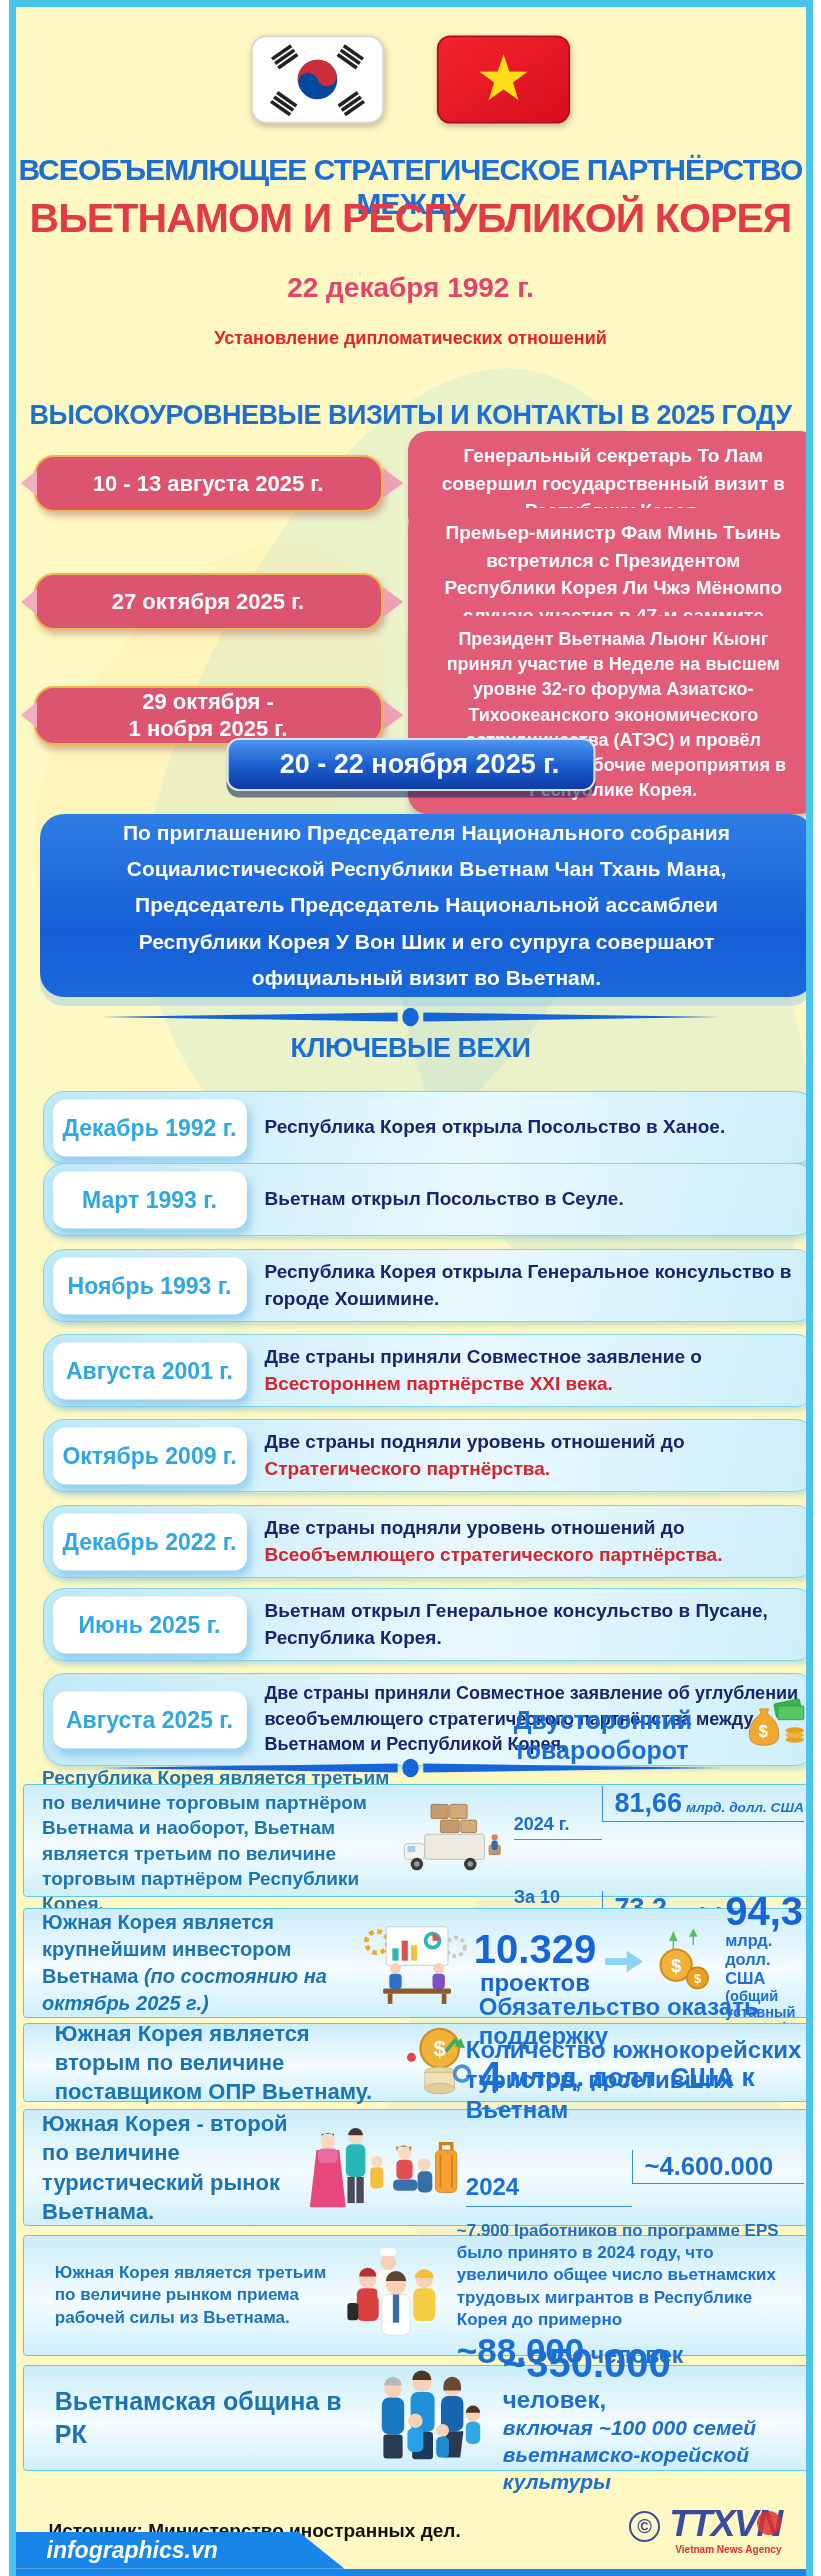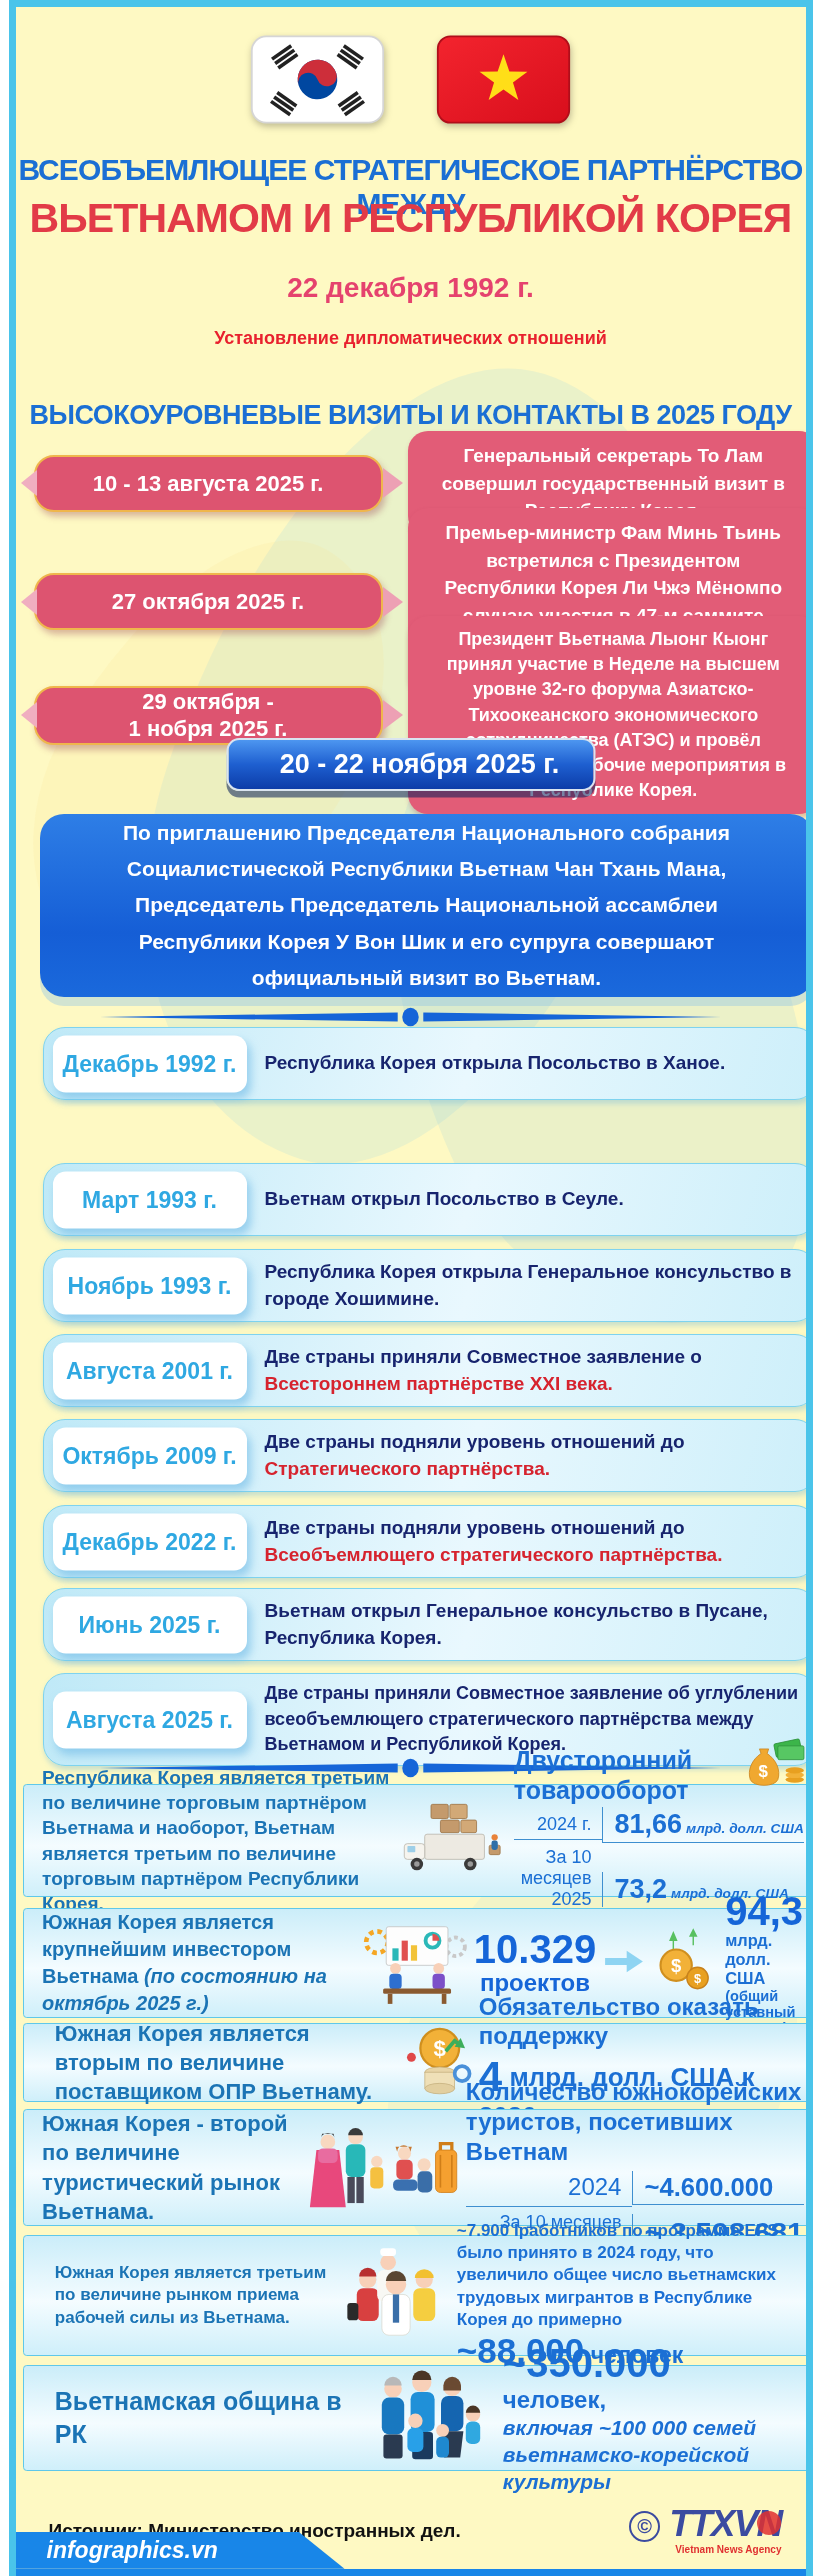--- a/index.html
+++ b/index.html
@@ -66,21 +66,21 @@
   }
   .bluepanel span{white-space:pre-line;}
 
   .divider{left:0;width:100%;display:flex;justify-content:center;}
   .dv1{top:999px;} .dv2{top:1750px;}
 
   .vekhi-head{top:1026px;}
 
   
   .m-row{left:27px;width:774px;}
-  .m1{top:1020px;} .m2{top:1156px;} .m3{top:1242px;} .m4{top:1327px;}
+  .m1{top:1084px;} .m2{top:1156px;} .m3{top:1242px;} .m4{top:1327px;}
   .m5{top:1412px;} .m6{top:1498px;} .m7{top:1581px;} .m8{top:1666px;}
   .m-box{
     position:relative;min-height:73px;border:1.8px solid #7ED3EF;border-radius:22px;
     background:linear-gradient(105deg,#BFE9F7 0%,#E9F8FE 55%,#CDEFFA 100%);
     display:flex;flex-direction:column;justify-content:center;
     padding:7.3px 16.4px 7.3px 221px;color:#17246E;font-weight:bold;font-size:19px;line-height:1.42;
     box-shadow:1.8px 3.7px 5.5px rgba(110,180,220,.35);
   }
   .m8 .m-box{min-height:79px;font-size:18px;}
   .chip{
@@ -102,21 +102,21 @@
   .sD{top:2102px;height:117px;} .sE{top:2228px;height:121px;} .sF{top:2358px;height:106px;}
   .s-label{color:#1B74B5;font-weight:bold;font-size:19px;line-height:1.32;padding-left:7.3px;}
   .sA .s-label{flex:0 0 358px;} .sB .s-label{flex:0 0 320px;font-size:20px;line-height:1.35;}
   .sC .s-label{flex:0 0 365px;font-size:22px;padding-left:20px;}
   .sD .s-label{flex:0 0 265px;font-size:22px;} .sE .s-label{flex:0 0 301px;font-size:17px;padding-left:20px;}
   .sF .s-label{flex:0 0 329px;font-size:25px;padding-left:20px;}
   .s-note{font-style:italic;font-weight:bold;}
   .s-right{flex:1;color:#1B6FD4;position:relative;}
   .s-title{color:#1B6FD4;font-size:25px;font-weight:bold;line-height:1.2;}
   .vt-table{display:grid;grid-template-columns:1fr auto;margin-top:1.8px;}
-  .vt-l{color:#1B6FD4;font-weight:normal;font-size:18px;text-align:right;padding:4.6px 11px 4.6px 0;align-self:center;}
+  .vt-l{color:#1B6FD4;font-weight:bold;font-size:18px;text-align:left;padding:4.6px 11px 4.6px 0;align-self:center;margin-top:42px;}
   .vt-v{border-left:1.8px solid #3E8FD0;padding:1.8px 0 1.8px 11px;color:#1B6FD4;align-self:center;}
   .bb{border-bottom:1.8px solid #3E8FD0;}
   .big-num{font-size:27px;font-weight:bold;}
   .unit{font-size:13.7px;font-style:italic;font-weight:bold;}
   .huge{font-size:40px;font-weight:bold;color:#1565D8;line-height:1;}
   .proj-label{font-size:24px;font-weight:bold;color:#1565D8;}
   .cap-unit{font-size:16.4px;font-weight:bold;}
   .cap-note{font-size:14.6px;font-weight:bold;}
   .oda-line2{margin-top:1.8px;}
   .oda-4{font-size:42px;font-weight:bold;vertical-align:-5.5px;}

